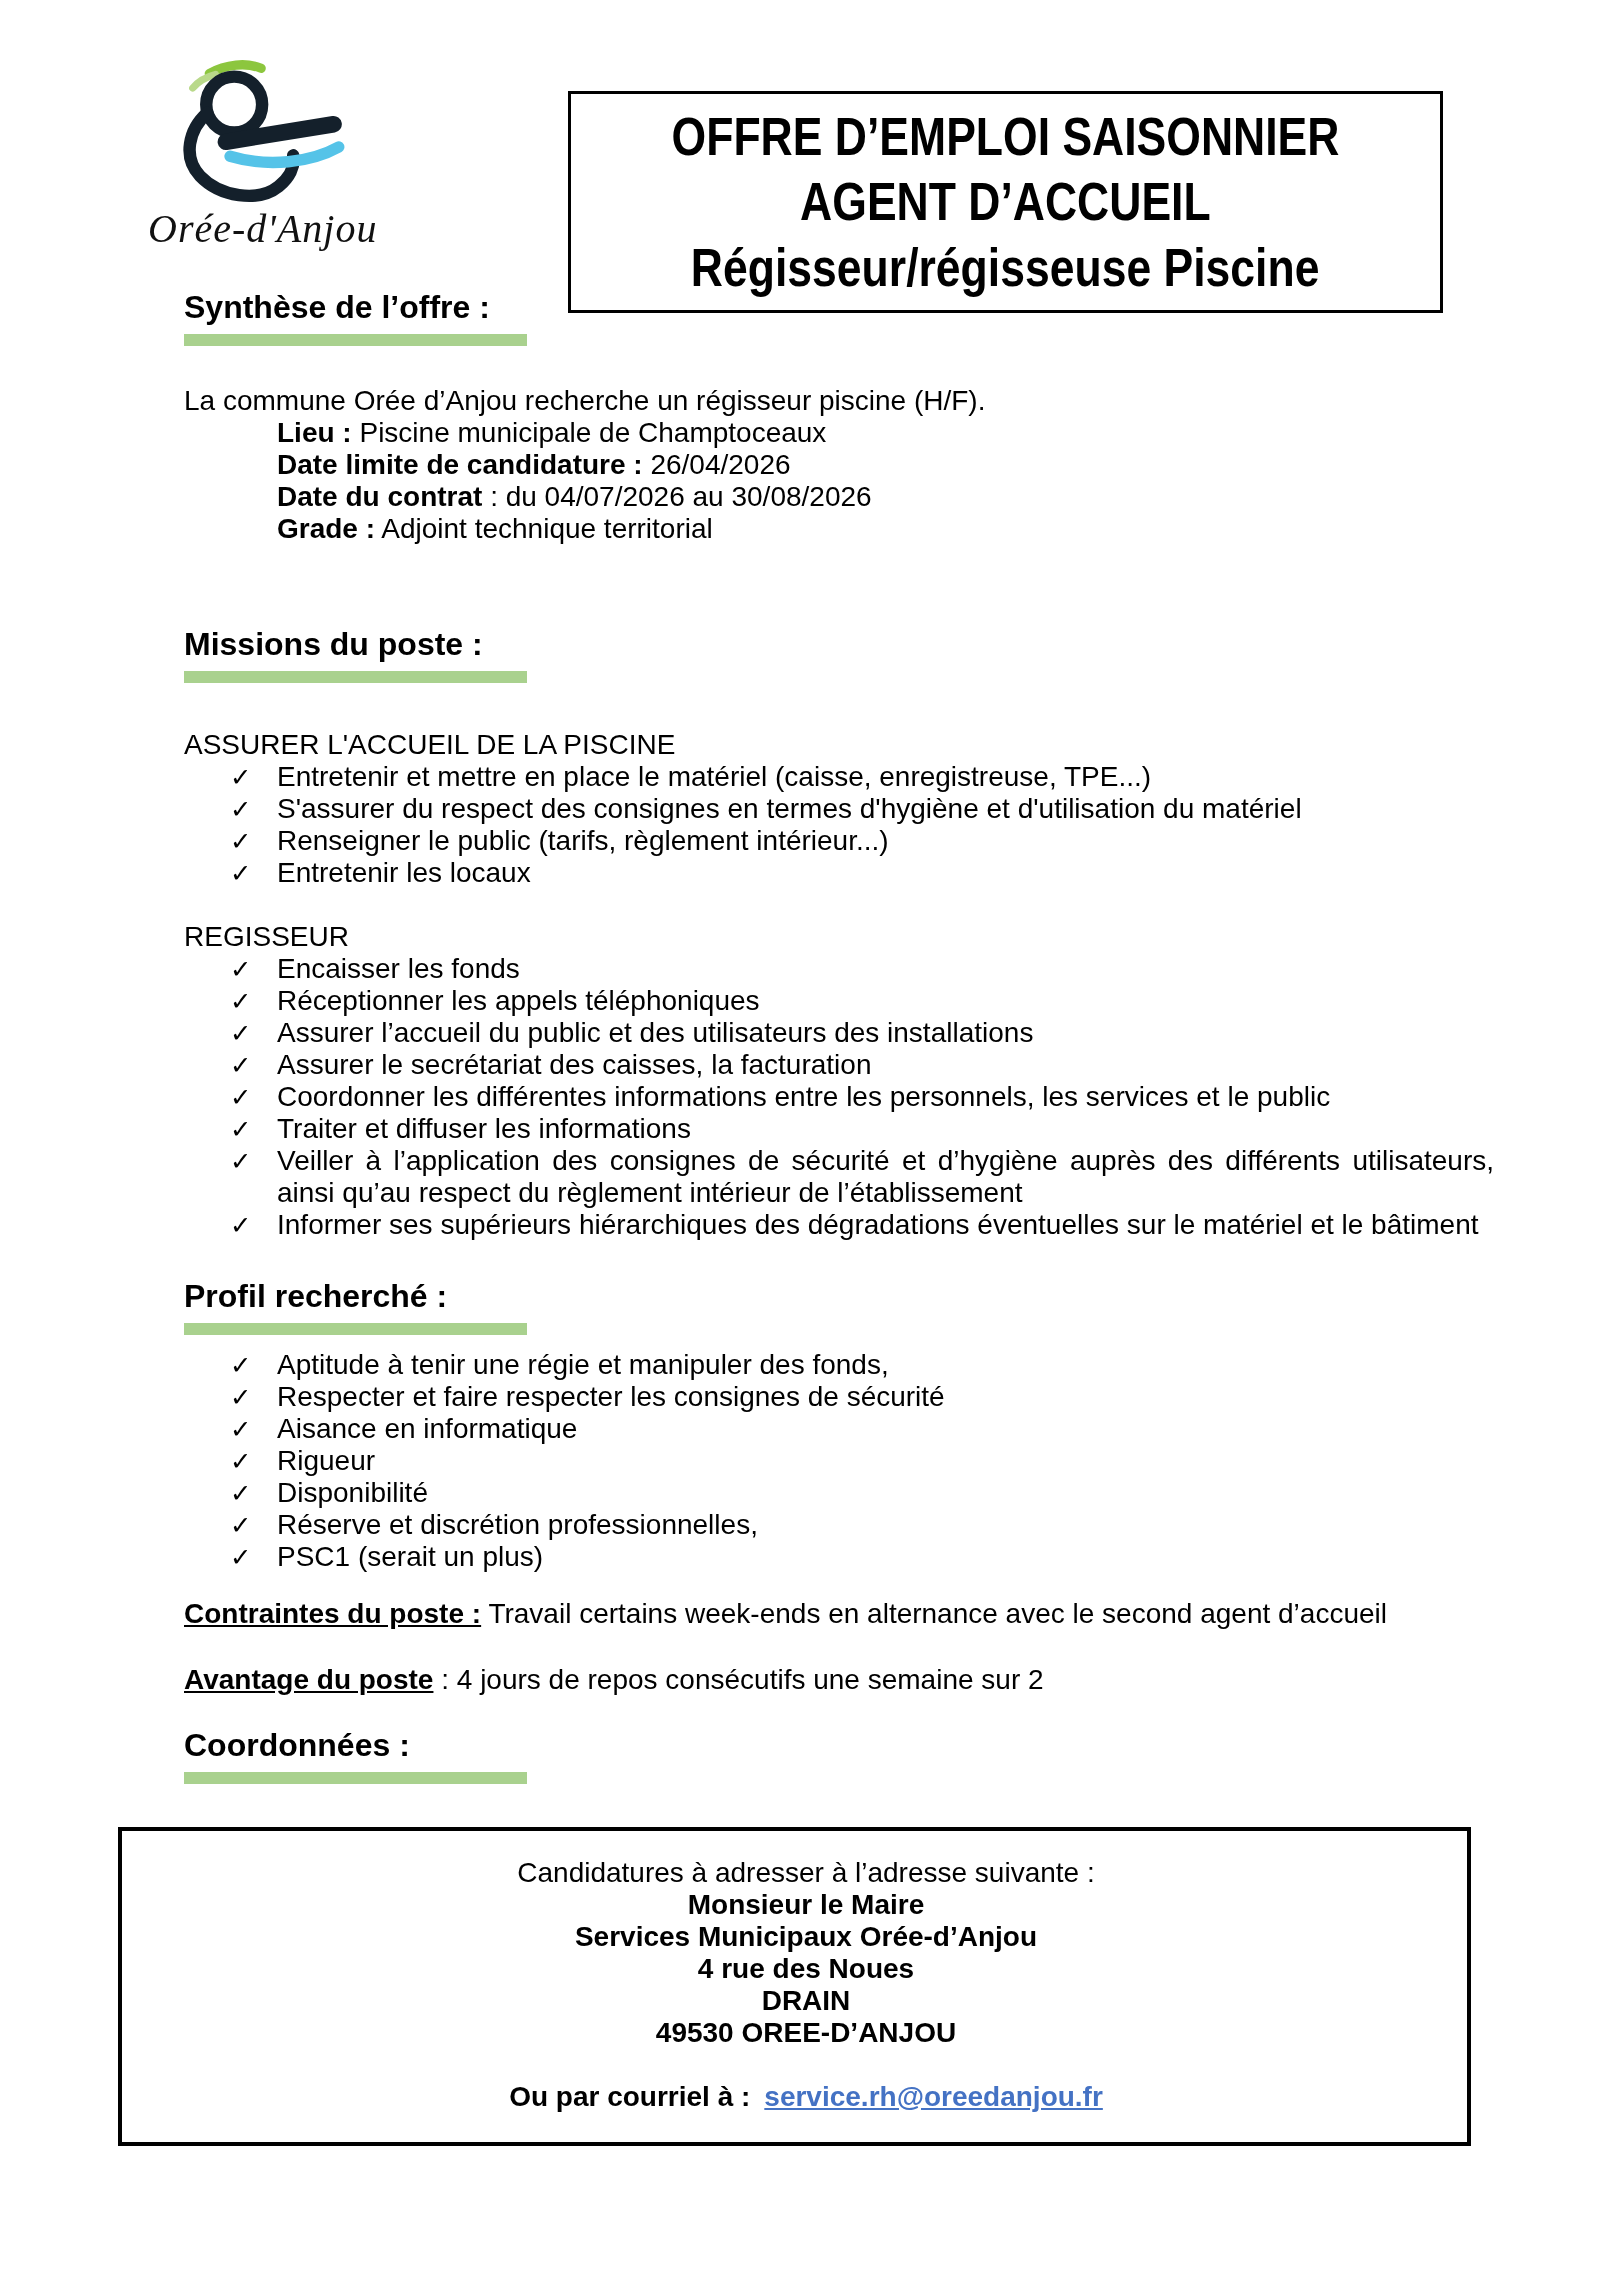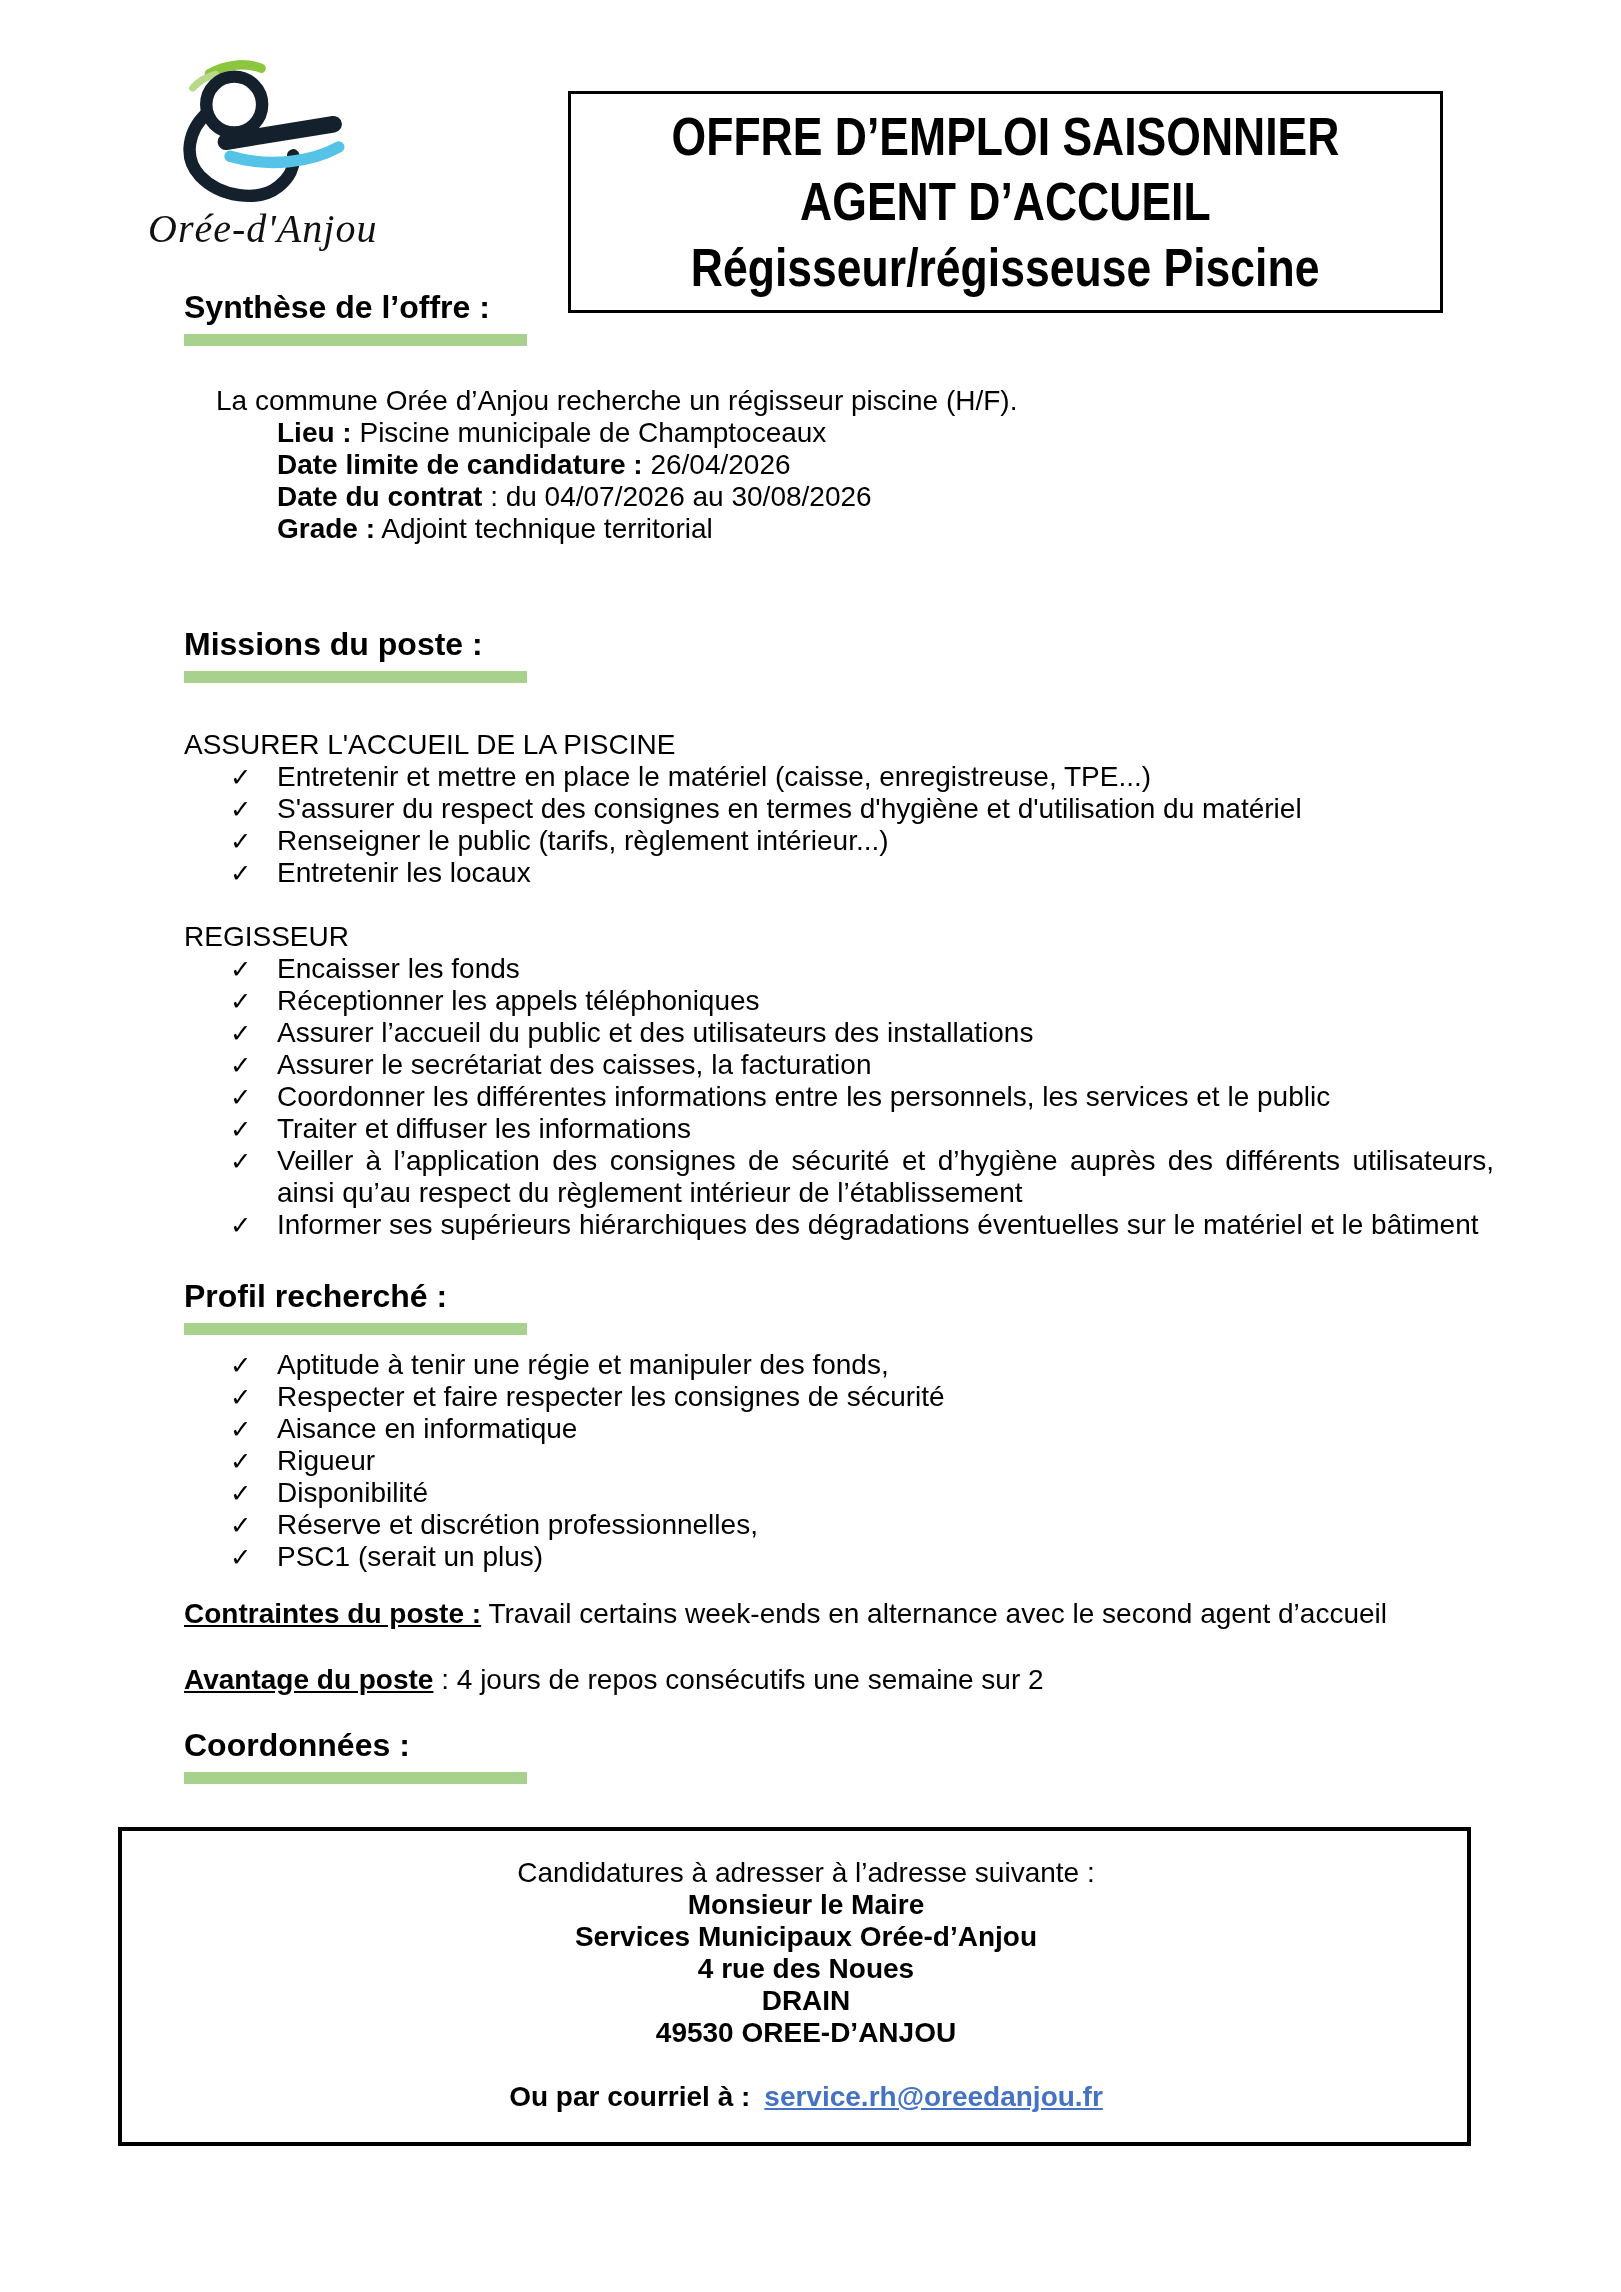--- a/index.html
+++ b/index.html
@@ -47,21 +47,21 @@
   .sec-synthese   { top:290px; }
   .sec-missions   { top:627px; }
   .sec-profil     { top:1279px; }
   .line-contraintes { top:1598px; }
   .line-avantage    { top:1664px; }
   .sec-coordonnees  { top:1728px; }
 
   .heading { font-size:32px; line-height:35px; font-weight:700; }
   .bar { width:343px; height:12.7px; background:#a9d18e; margin-top:8.8px; }
 
-  .intro { margin-top:39px;margin-left:32px; }
+  .intro { margin-top:39px; }
   .field-row { padding-left:93px; }
   .field-label { font-weight:700; }
 
   .group-title { margin-top:46px; }
   .group-title.second { margin-top:32px; }
 
   .bullet { display:flex; }
   .bullet .chk {
     flex:0 0 47px; margin-left:46px;
     font-family:"DejaVu Sans", sans-serif;

